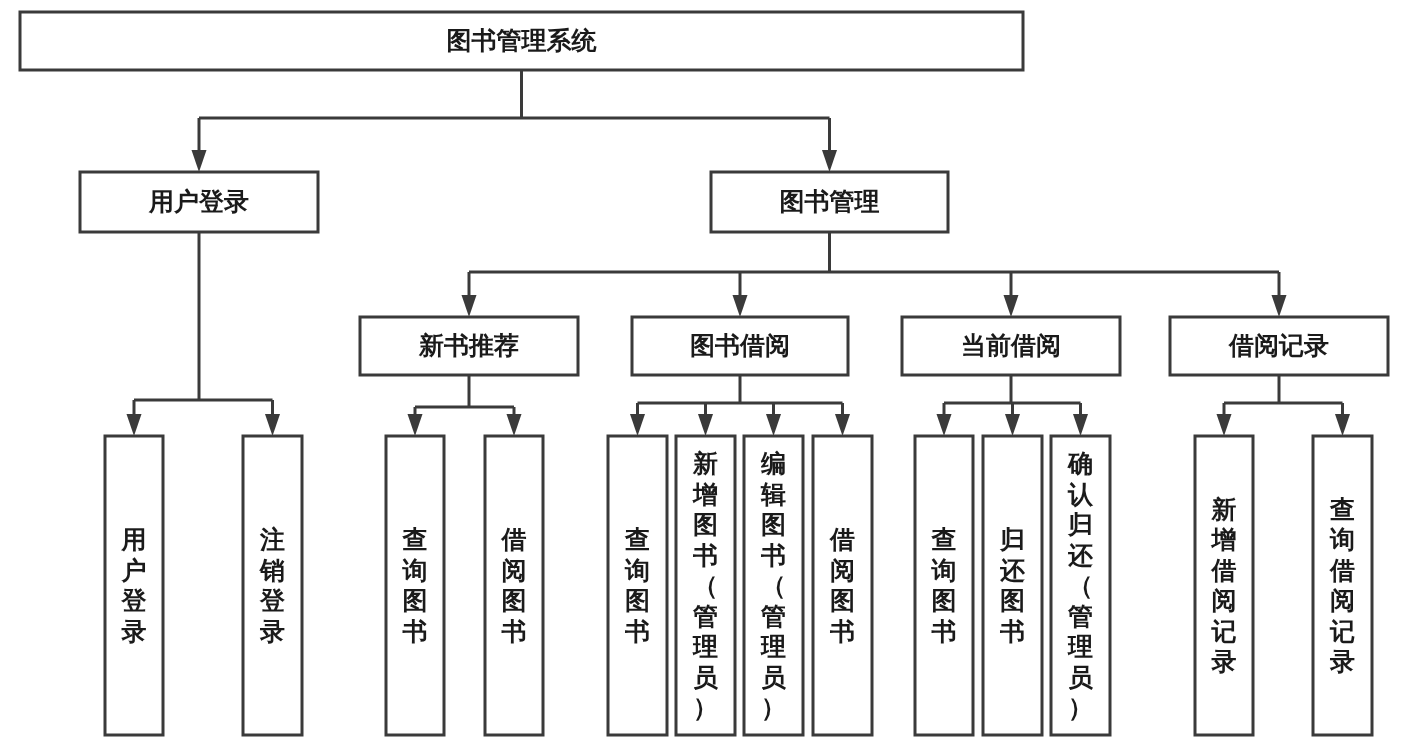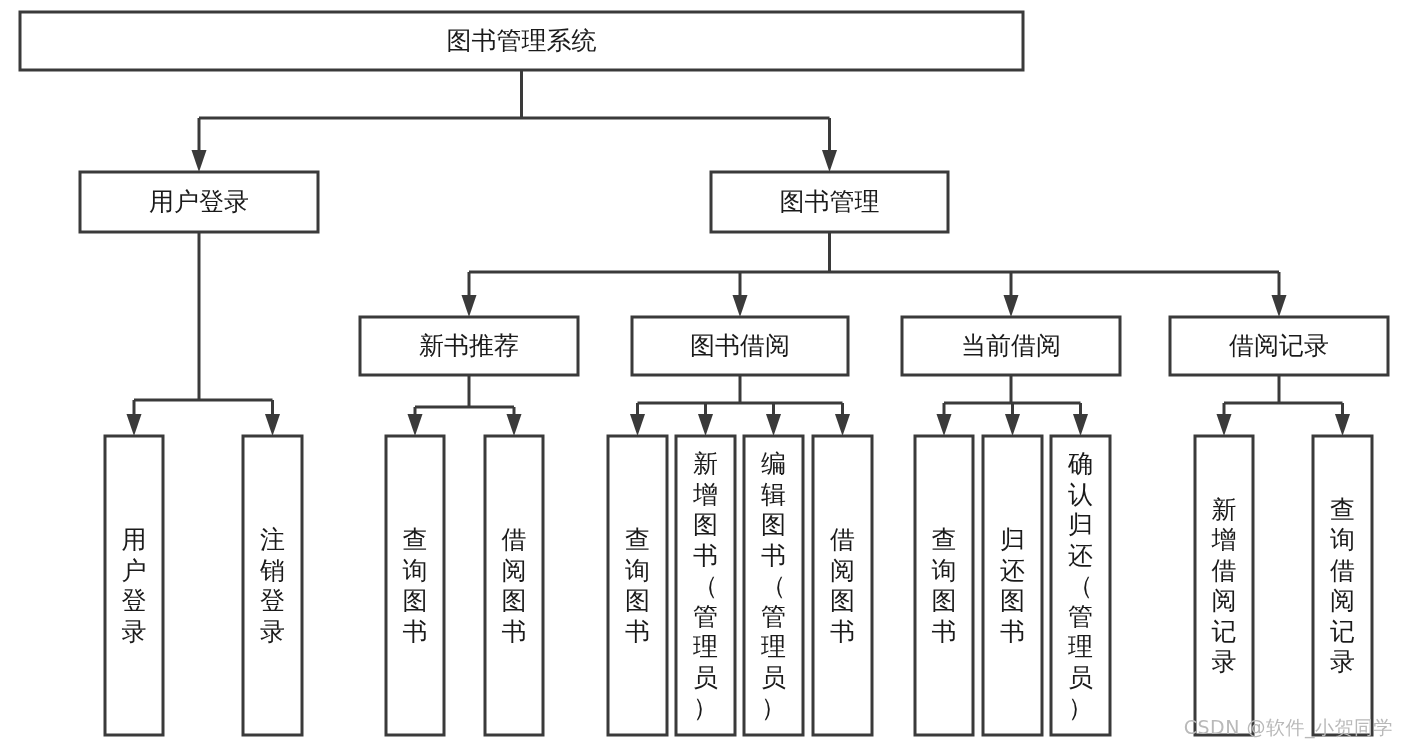--- a/index.html
+++ b/index.html
@@ -12,20 +12,21 @@
     width: 1405px;
     height: 747px;
     font-family: "DejaVu Sans", "Liberation Sans", sans-serif;
     overflow: hidden;
     position: relative;
   }
   #diagram-root {
     position: relative;
     width: 1405px;
     height: 747px;
+    font-weight: bold;
   }
   svg.diagram-canvas {
     position: absolute;
     top: 0;
     left: 0;
     width: 1405px;
     height: 747px;
     display: block;
   }
   .node-box {
@@ -218,14 +219,13 @@
         <g>
           <rect x="1195" y="436" width="58" height="299" class="node-box"></rect>
           <text x="1224" y="517.79" class="node-label-v"><tspan x="1224" dy="0">新</tspan><tspan x="1224" dy="30.5">增</tspan><tspan x="1224" dy="30.5">借</tspan><tspan x="1224" dy="30.5">阅</tspan><tspan x="1224" dy="30.5">记</tspan><tspan x="1224" dy="30.5">录</tspan></text>
         </g>
         <g>
           <rect x="1313" y="436" width="59" height="299" class="node-box"></rect>
           <text x="1342.5" y="517.79" class="node-label-v"><tspan x="1342.5" dy="0">查</tspan><tspan x="1342.5" dy="30.5">询</tspan><tspan x="1342.5" dy="30.5">借</tspan><tspan x="1342.5" dy="30.5">阅</tspan><tspan x="1342.5" dy="30.5">记</tspan><tspan x="1342.5" dy="30.5">录</tspan></text>
         </g>
       </g>
   </svg>
-  <div class="watermark">CSDN @软件_小贺同学</div>
 </div>
 
 </body></html>

